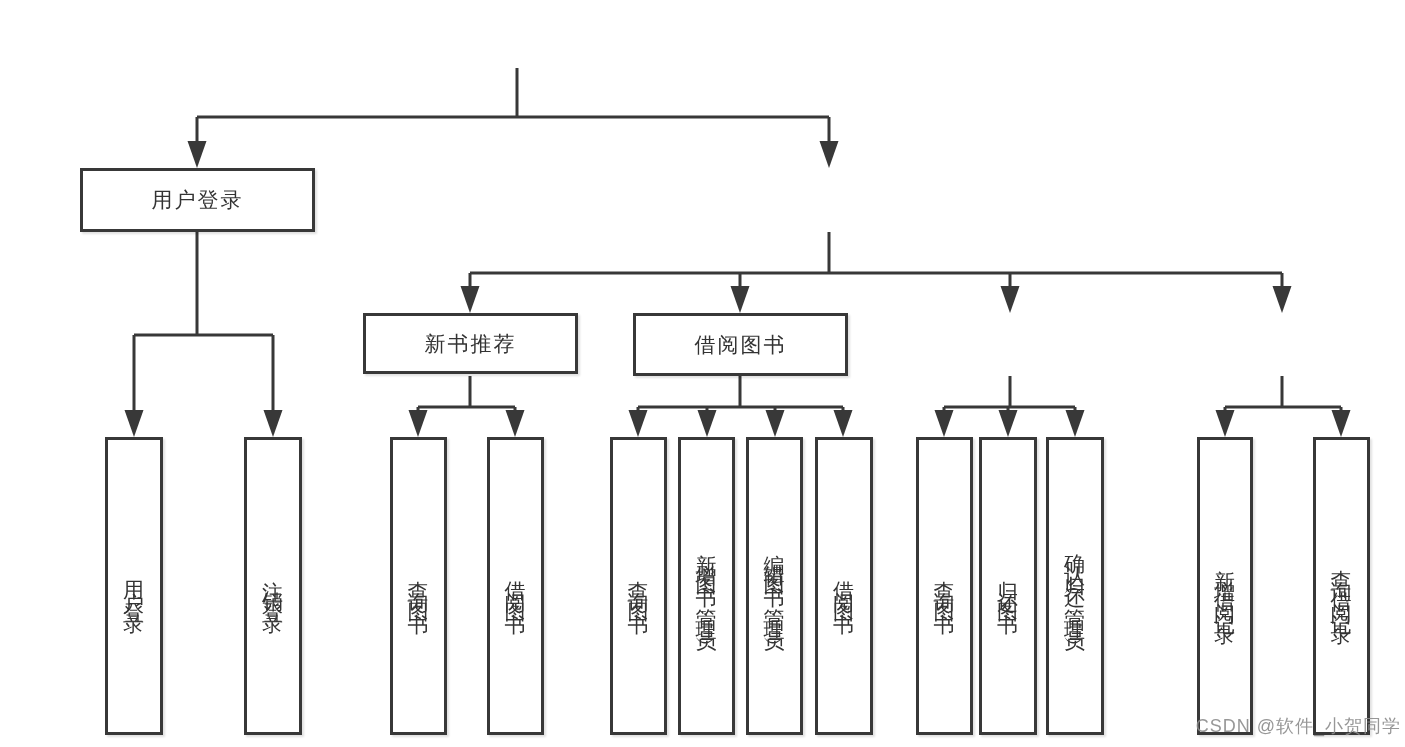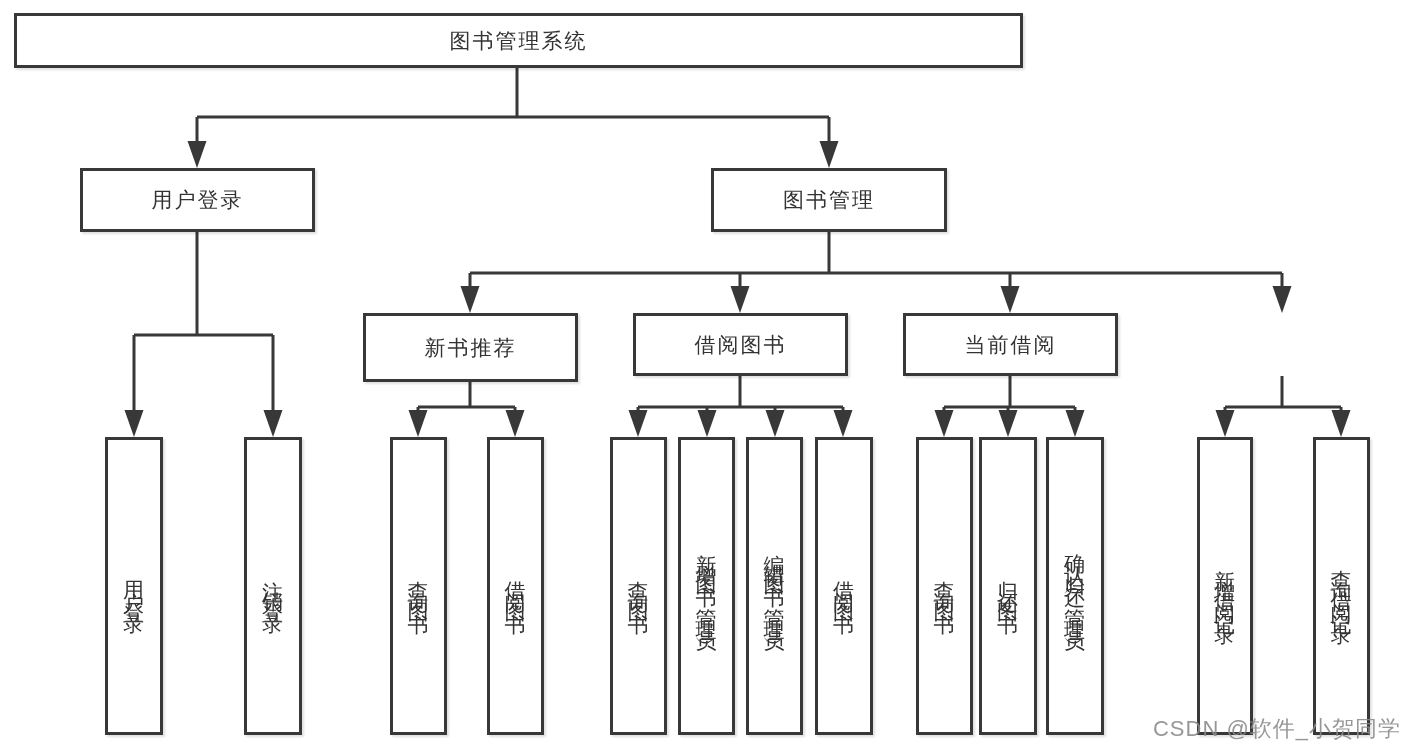--- a/index.html
+++ b/index.html
@@ -32,21 +32,21 @@
     writing-mode:vertical-rl;
     text-orientation:mixed;
     letter-spacing:11px;
     line-height:1;
     white-space:normal;
   }
   .watermark{
     position:absolute;
     top:714px;
     right:4px;
-    font-size:22px;
+    font-size:18px;
     color:rgba(140,140,140,0.9);
     letter-spacing:1px;
     pointer-events:none;
   }
 </style>
 </head>
 <body>
 
 <div class="stage">
 
@@ -83,39 +83,30 @@
       <polygon points="765.5,410 784.5,410 775,437"></polygon>
       <polygon points="833.5,410 852.5,410 843,437"></polygon>
       <polygon points="934.5,410 953.5,410 944,437"></polygon>
       <polygon points="998.5,410 1017.5,410 1008,437"></polygon>
       <polygon points="1065.5,410 1084.5,410 1075,437"></polygon>
       <polygon points="1215.5,410 1234.5,410 1225,437"></polygon>
       <polygon points="1331.5,410 1350.5,410 1341,437"></polygon>
     </g>
   </svg>
 
-  <div class="node h" style="left:14px;top:13px;width:1009px;height:55px">
-    <span class="lbl">图书管理系统</span>
-  </div>
 
   <div class="node h" style="left:80px;top:168px;width:235px;height:64px">
     <span class="lbl">用户登录</span>
   </div>
-  <div class="node h" style="left:711px;top:168px;width:236px;height:64px">
-    <span class="lbl">图书管理</span>
-  </div>
 
-  <div class="node h" style="left:363px;top:313px;width:215px;height:69px">
+  <div class="node h" style="left:363px;top:313px;width:215px;height:61px">
     <span class="lbl">新书推荐</span>
   </div>
   <div class="node h" style="left:633px;top:313px;width:215px;height:63px">
     <span class="lbl">借阅图书</span>
-  </div>
-  <div class="node h" style="left:903px;top:313px;width:215px;height:63px">
-    <span class="lbl">当前借阅</span>
   </div>
 
   <div class="node v" style="left:105px;top:437px;width:58px;height:298px">
     <span class="lbl">用户登录</span>
   </div>
   <div class="node v" style="left:244px;top:437px;width:58px;height:298px">
     <span class="lbl">注销登录</span>
   </div>
 
   <div class="node v" style="left:390px;top:437px;width:57px;height:298px">

